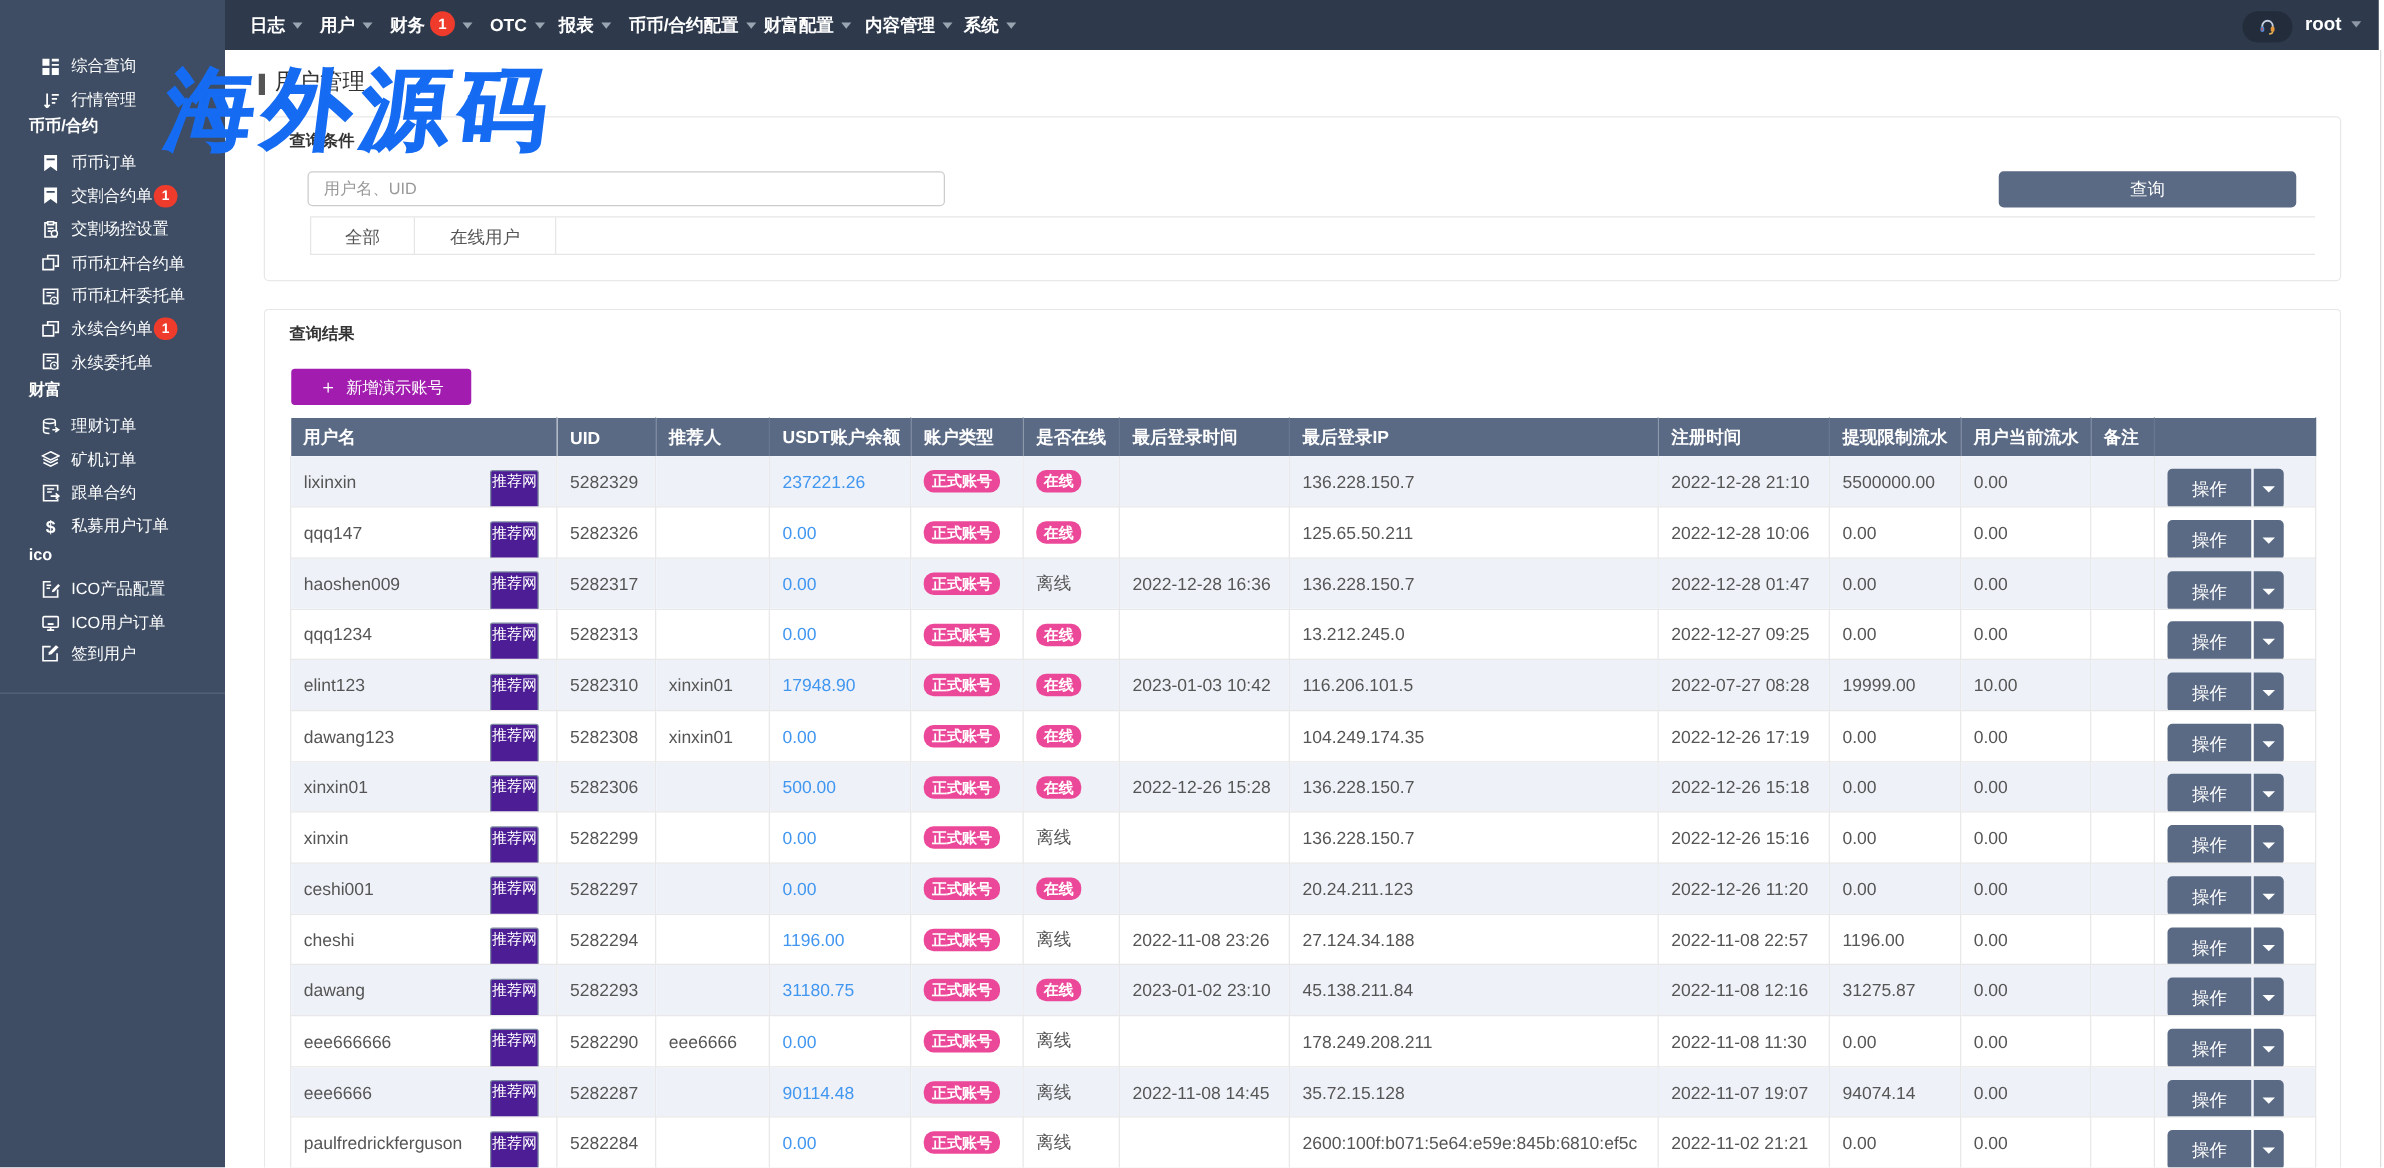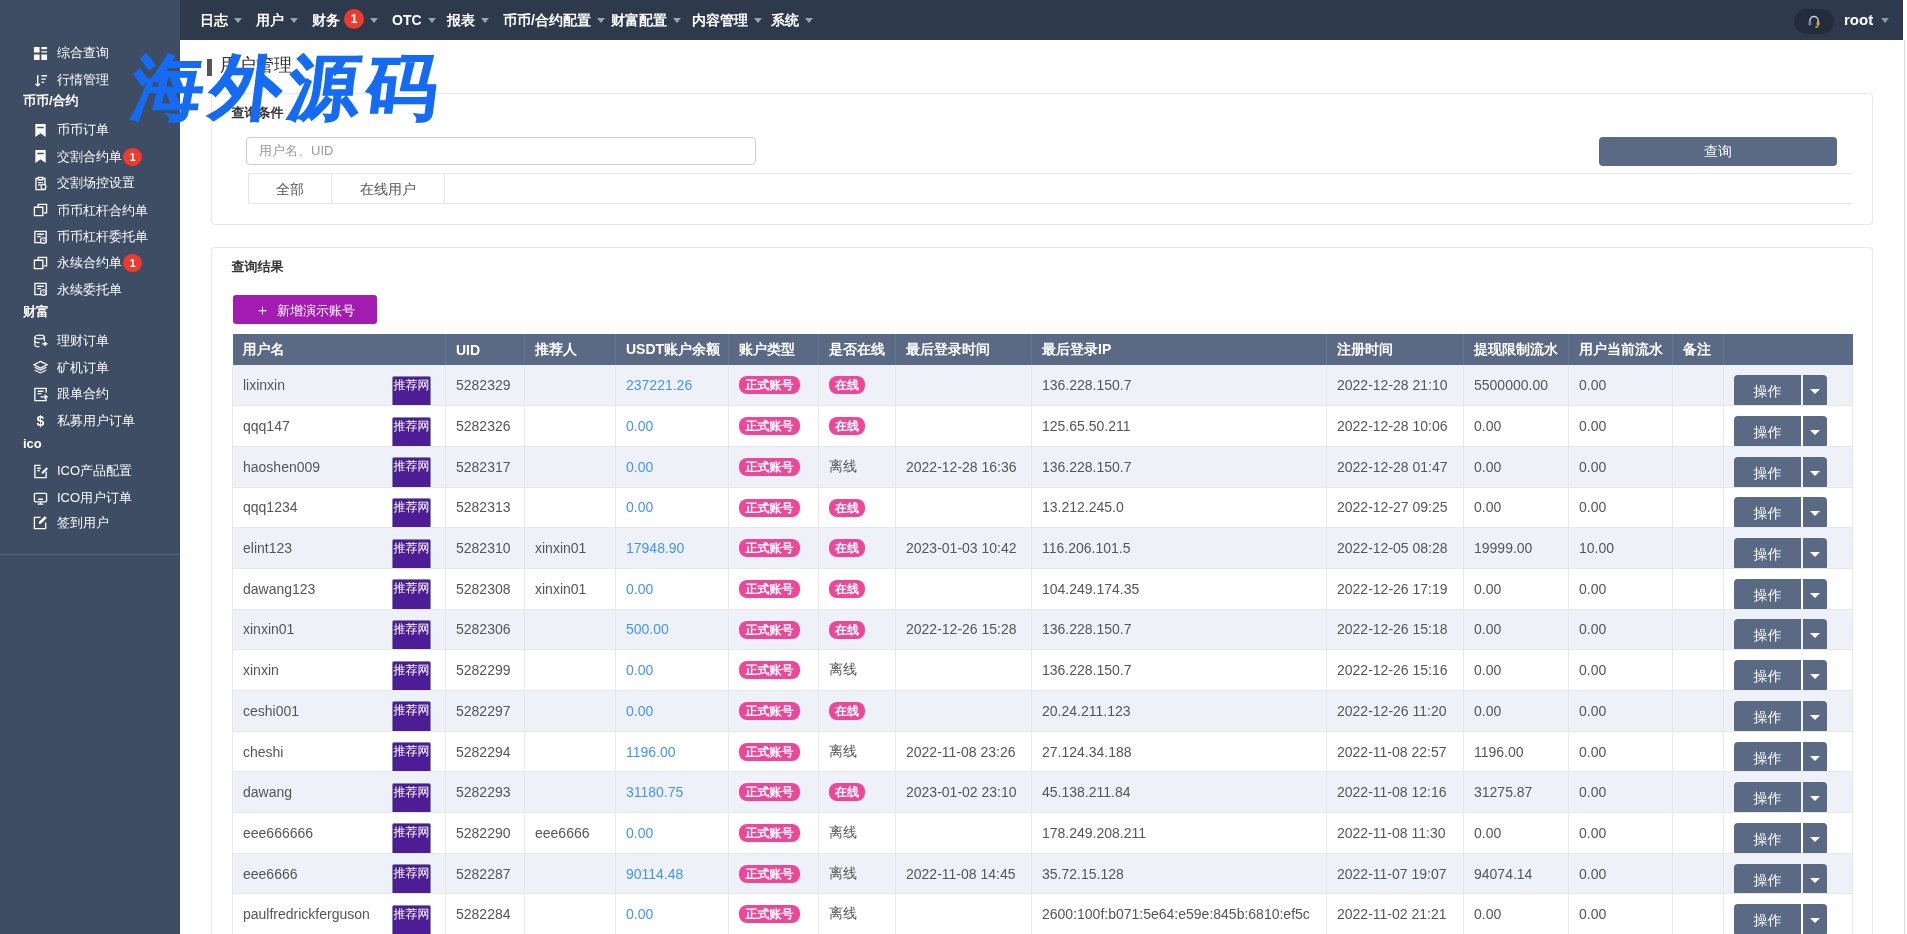--- a/index.html
+++ b/index.html
@@ -356,21 +356,21 @@
 </tr>
 <tr class="st">
 <td><span class="uname">elint123</span><span class="tjw">推荐网</span></td>
 <td>5282310</td>
 <td>xinxin01</td>
 <td><span class="lnk">17948.90</span></td>
 <td><span class="bdg zs">正式账号</span></td>
 <td><span class="bdg on">在线</span></td>
 <td>2023-01-03 10:42</td>
 <td>116.206.101.5</td>
-<td>2022-12-05 08:28</td>
+<td>2022-07-27 08:28</td>
 <td>19999.00</td>
 <td>10.00</td>
 <td></td>
 <td><span class="opgrp"><span class="opmain">操作</span><span class="opcaret"><i class="tri"></i></span></span></td>
 </tr>
 <tr>
 <td><span class="uname">dawang123</span><span class="tjw">推荐网</span></td>
 <td>5282308</td>
 <td>xinxin01</td>
 <td><span class="lnk">0.00</span></td>

